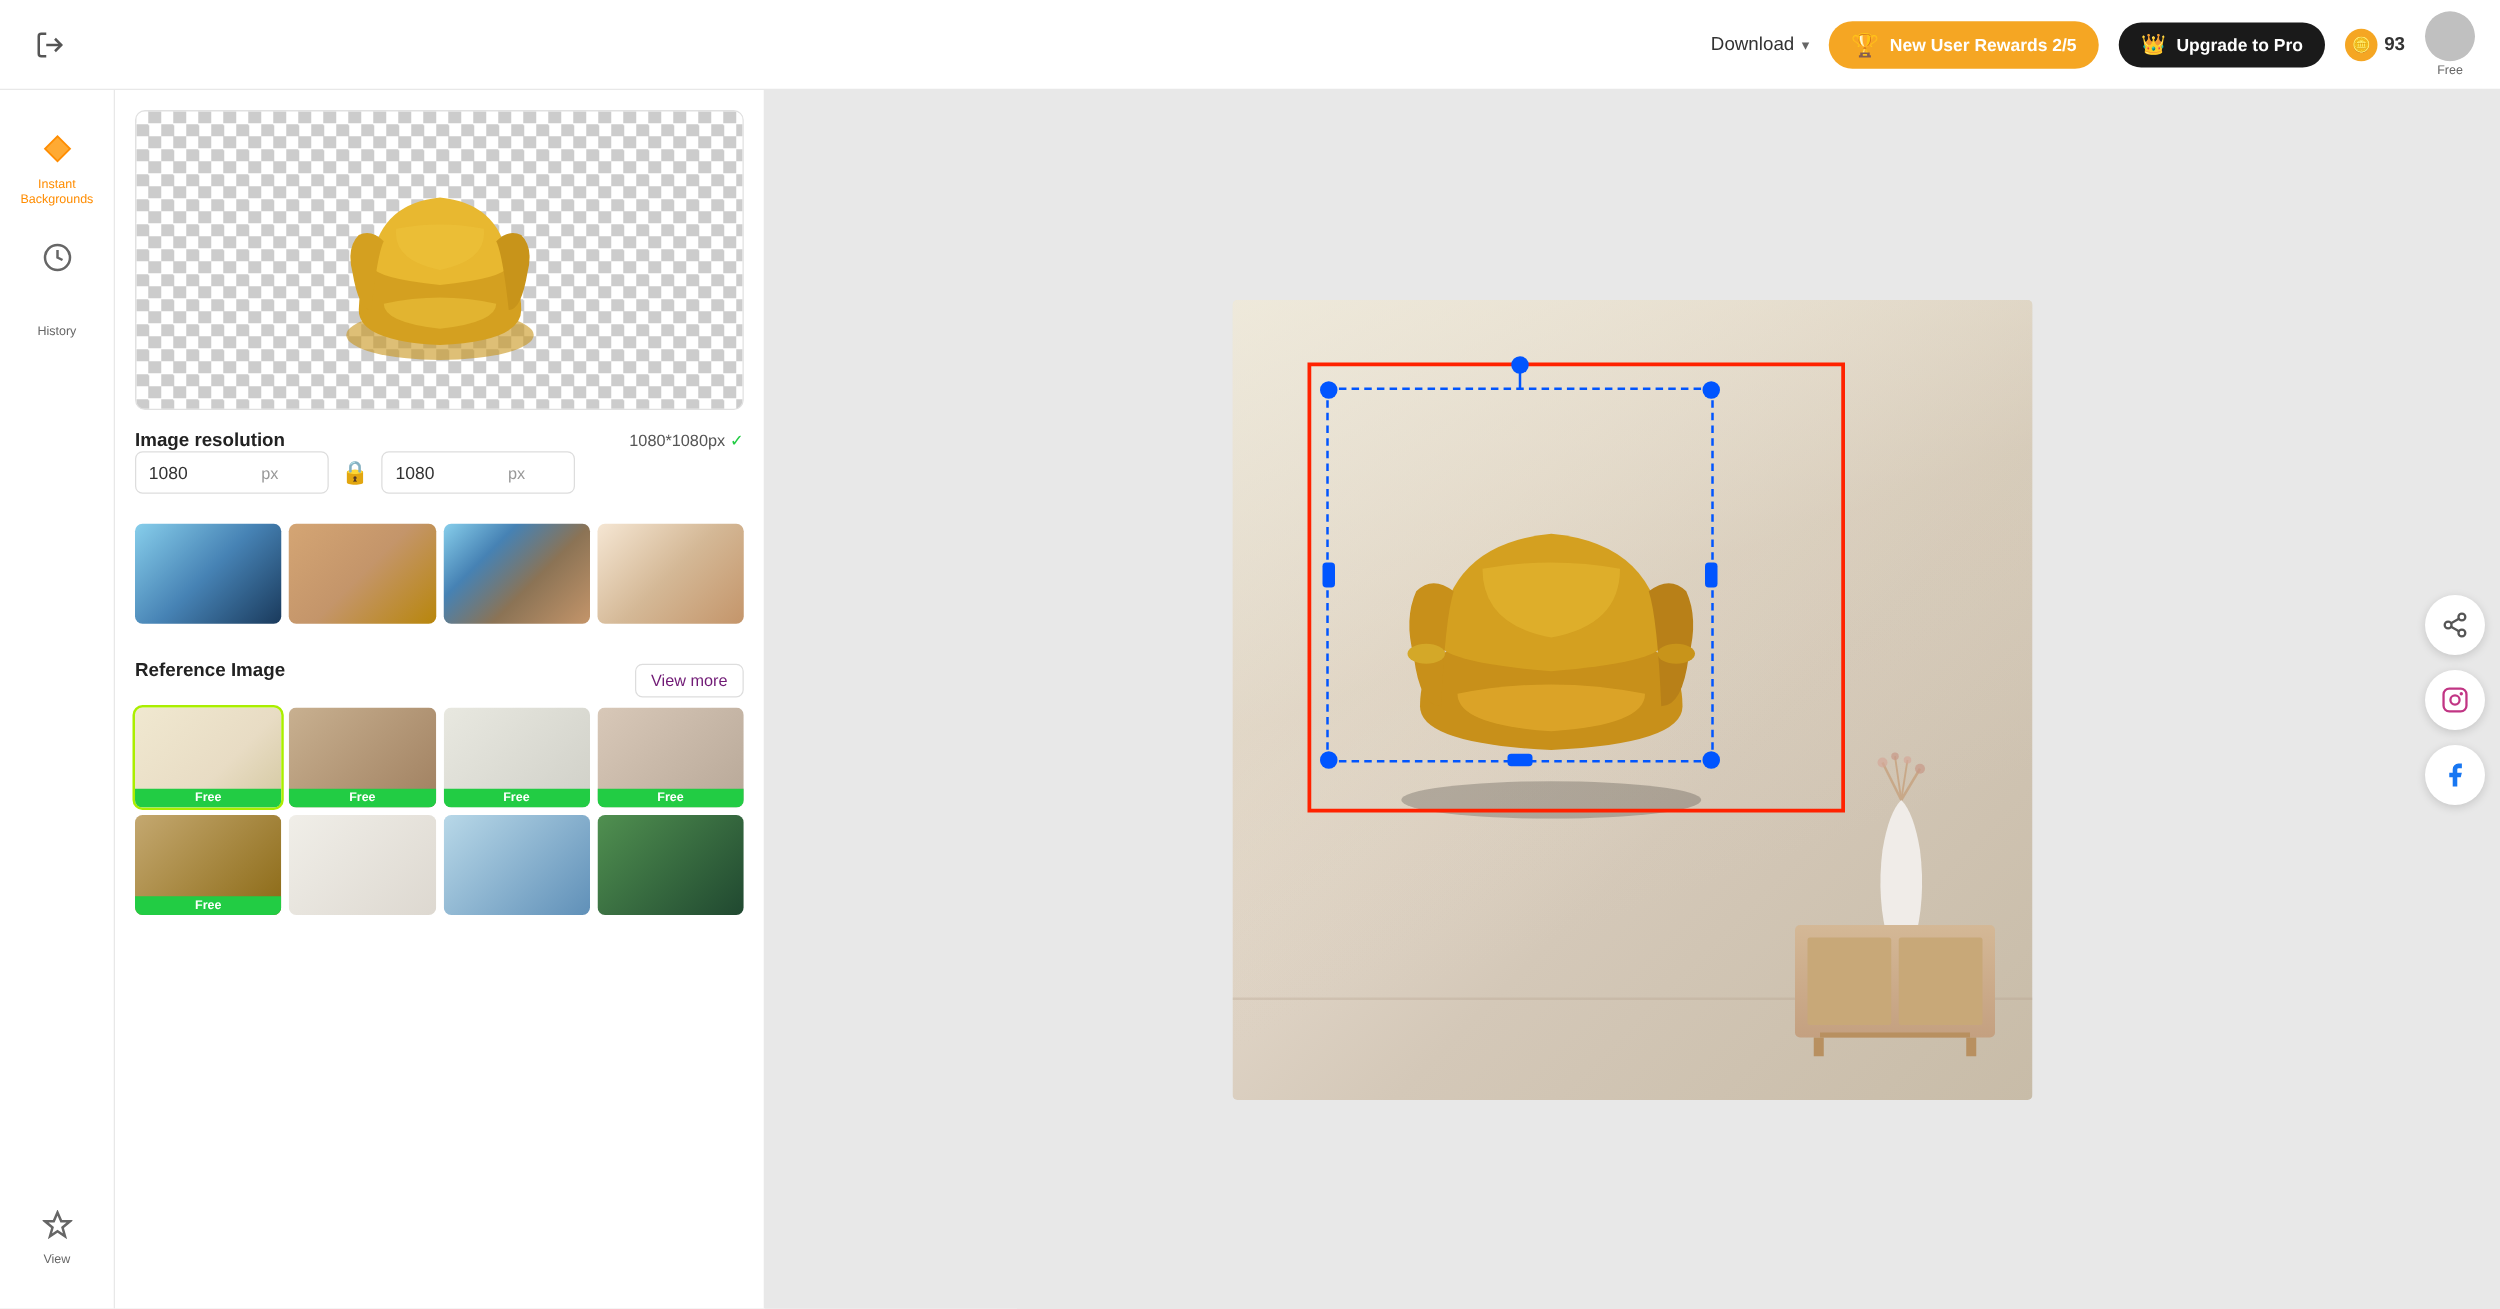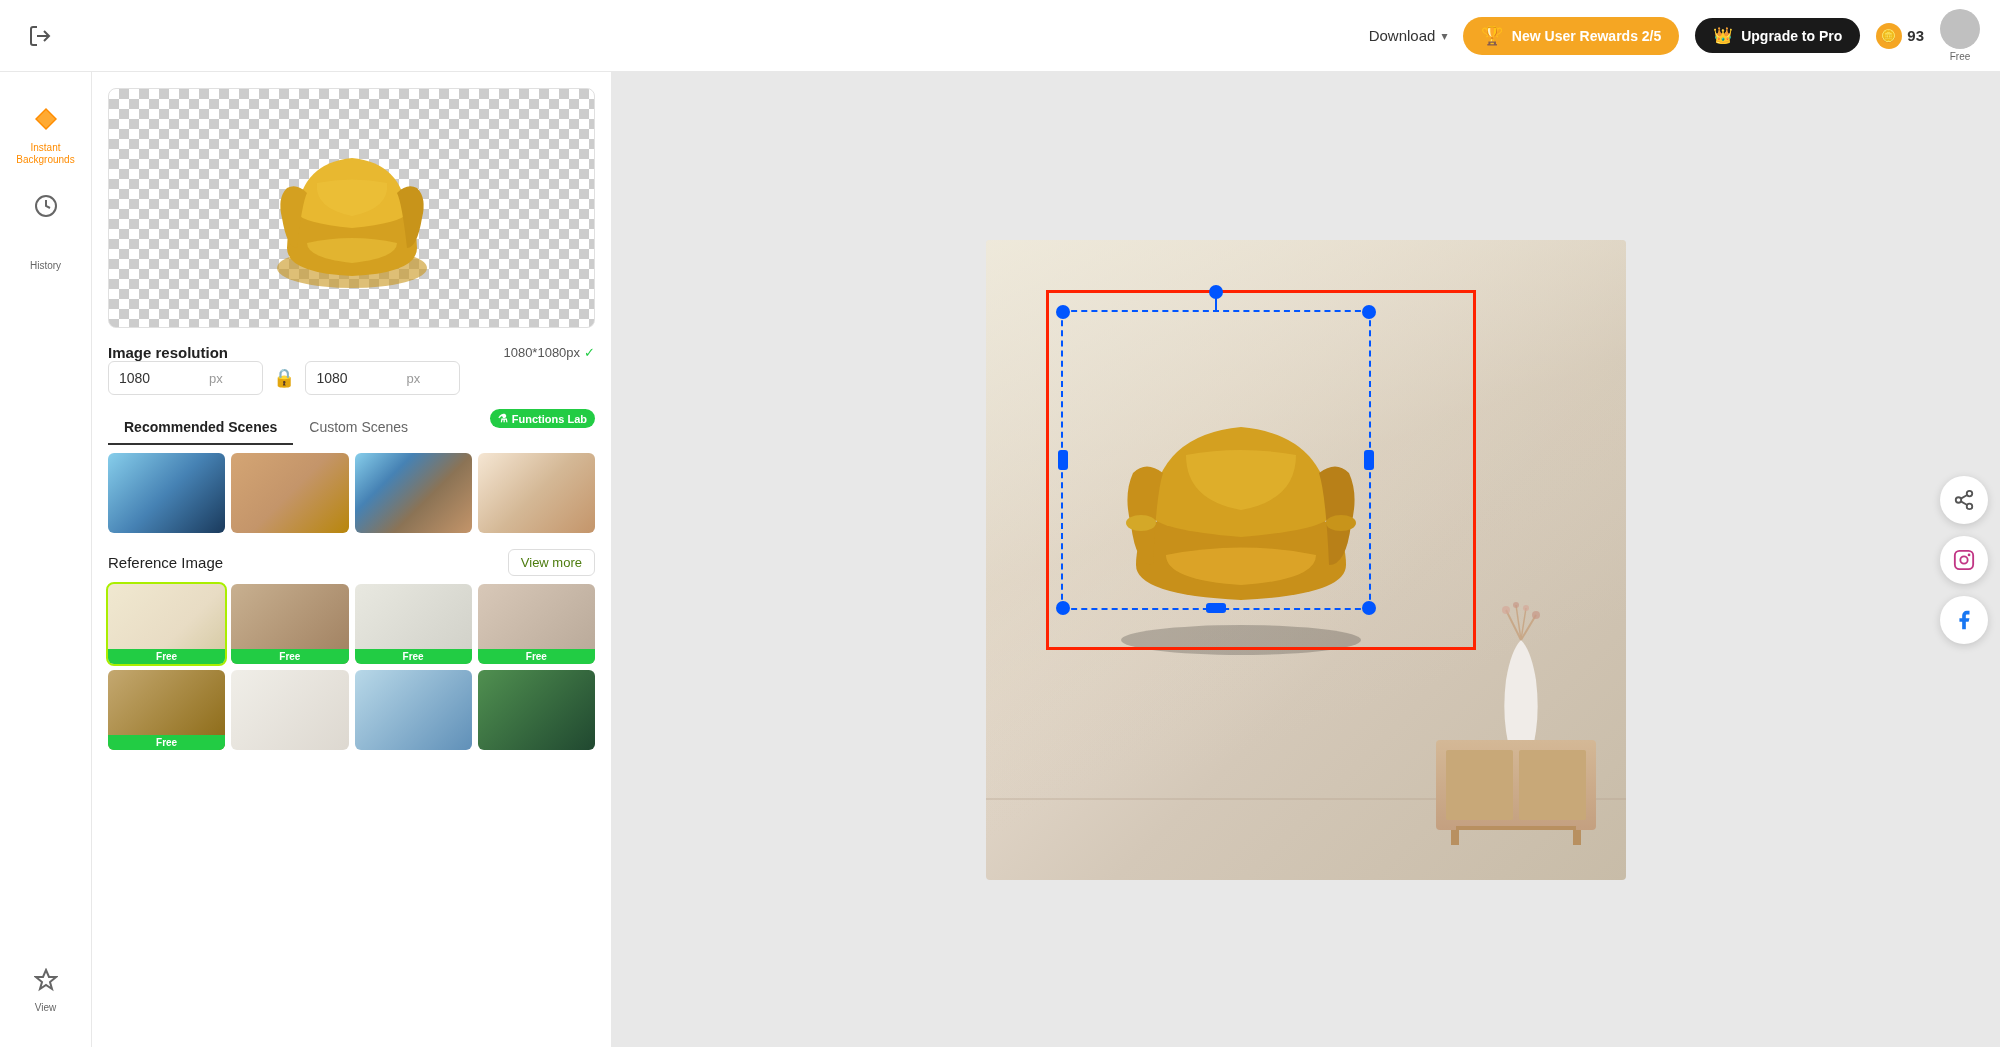--- a/index.html
+++ b/index.html
@@ -219,29 +219,30 @@
     .scene-thumb.scene2 { background: linear-gradient(135deg, #d4a574 0%, #c4956a 50%, #b8860b 100%); }
     .scene-thumb.scene3 { background: linear-gradient(135deg, #87CEEB 0%, #4682B4 30%, #8B7355 60%, #c4956a 100%); }
     .scene-thumb.scene4 { background: linear-gradient(135deg, #f5e6d3 0%, #d4b896 50%, #c4956a 100%); }
 
     
     .section-header {
       display: flex;
       align-items: center;
       justify-content: space-between;
     }
-    .section-title { font-size: 15px; font-weight: 400; color: #222; }
+    .section-title { font-size: 15px; font-weight: 700; color: #222; }
     .view-more-btn {
       background: none;
       border: 1px solid #ddd;
       border-radius: 6px;
       padding: 5px 12px;
       font-size: 13px;
       cursor: pointer;
-      color: #4d7c0f;
+      color: #701a75;
+      margin-top: 16px;
     }
     .ref-grid {
       display: grid;
       grid-template-columns: repeat(4, 1fr);
       gap: 6px;
     }
     .ref-thumb {
       border-radius: 6px;
       overflow: hidden;
       height: 80px;
@@ -570,30 +571,20 @@
         </div>
         <span class="lock-icon">🔒</span>
         <div class="dim-input-real">
           <input type="text" value="1080" style="border: none; outline: none; font-size: 14px; width: 90px; color: rgb(51, 51, 51); background: transparent;">
           <span class="px-label">px</span>
         </div>
       </div>
     </div>
 
     <div>
-      <div class="scenes-header">
-        <div class="scenes-tabs">
-          <div class="scene-tab active">Recommended Scenes</div>
-          <div class="scene-tab">Custom Scenes</div>
-        </div>
-        <div class="functions-lab-badge">
-          <span>⚗</span>
-          <span>Functions Lab</span>
-        </div>
-      </div>
 
       <div class="scene-grid" style="margin-top:8px;">
         <div class="scene-thumb scene1"></div>
         <div class="scene-thumb scene2"></div>
         <div class="scene-thumb scene3"></div>
         <div class="scene-thumb scene4"></div>
       </div>
     </div>
 
     <div>

